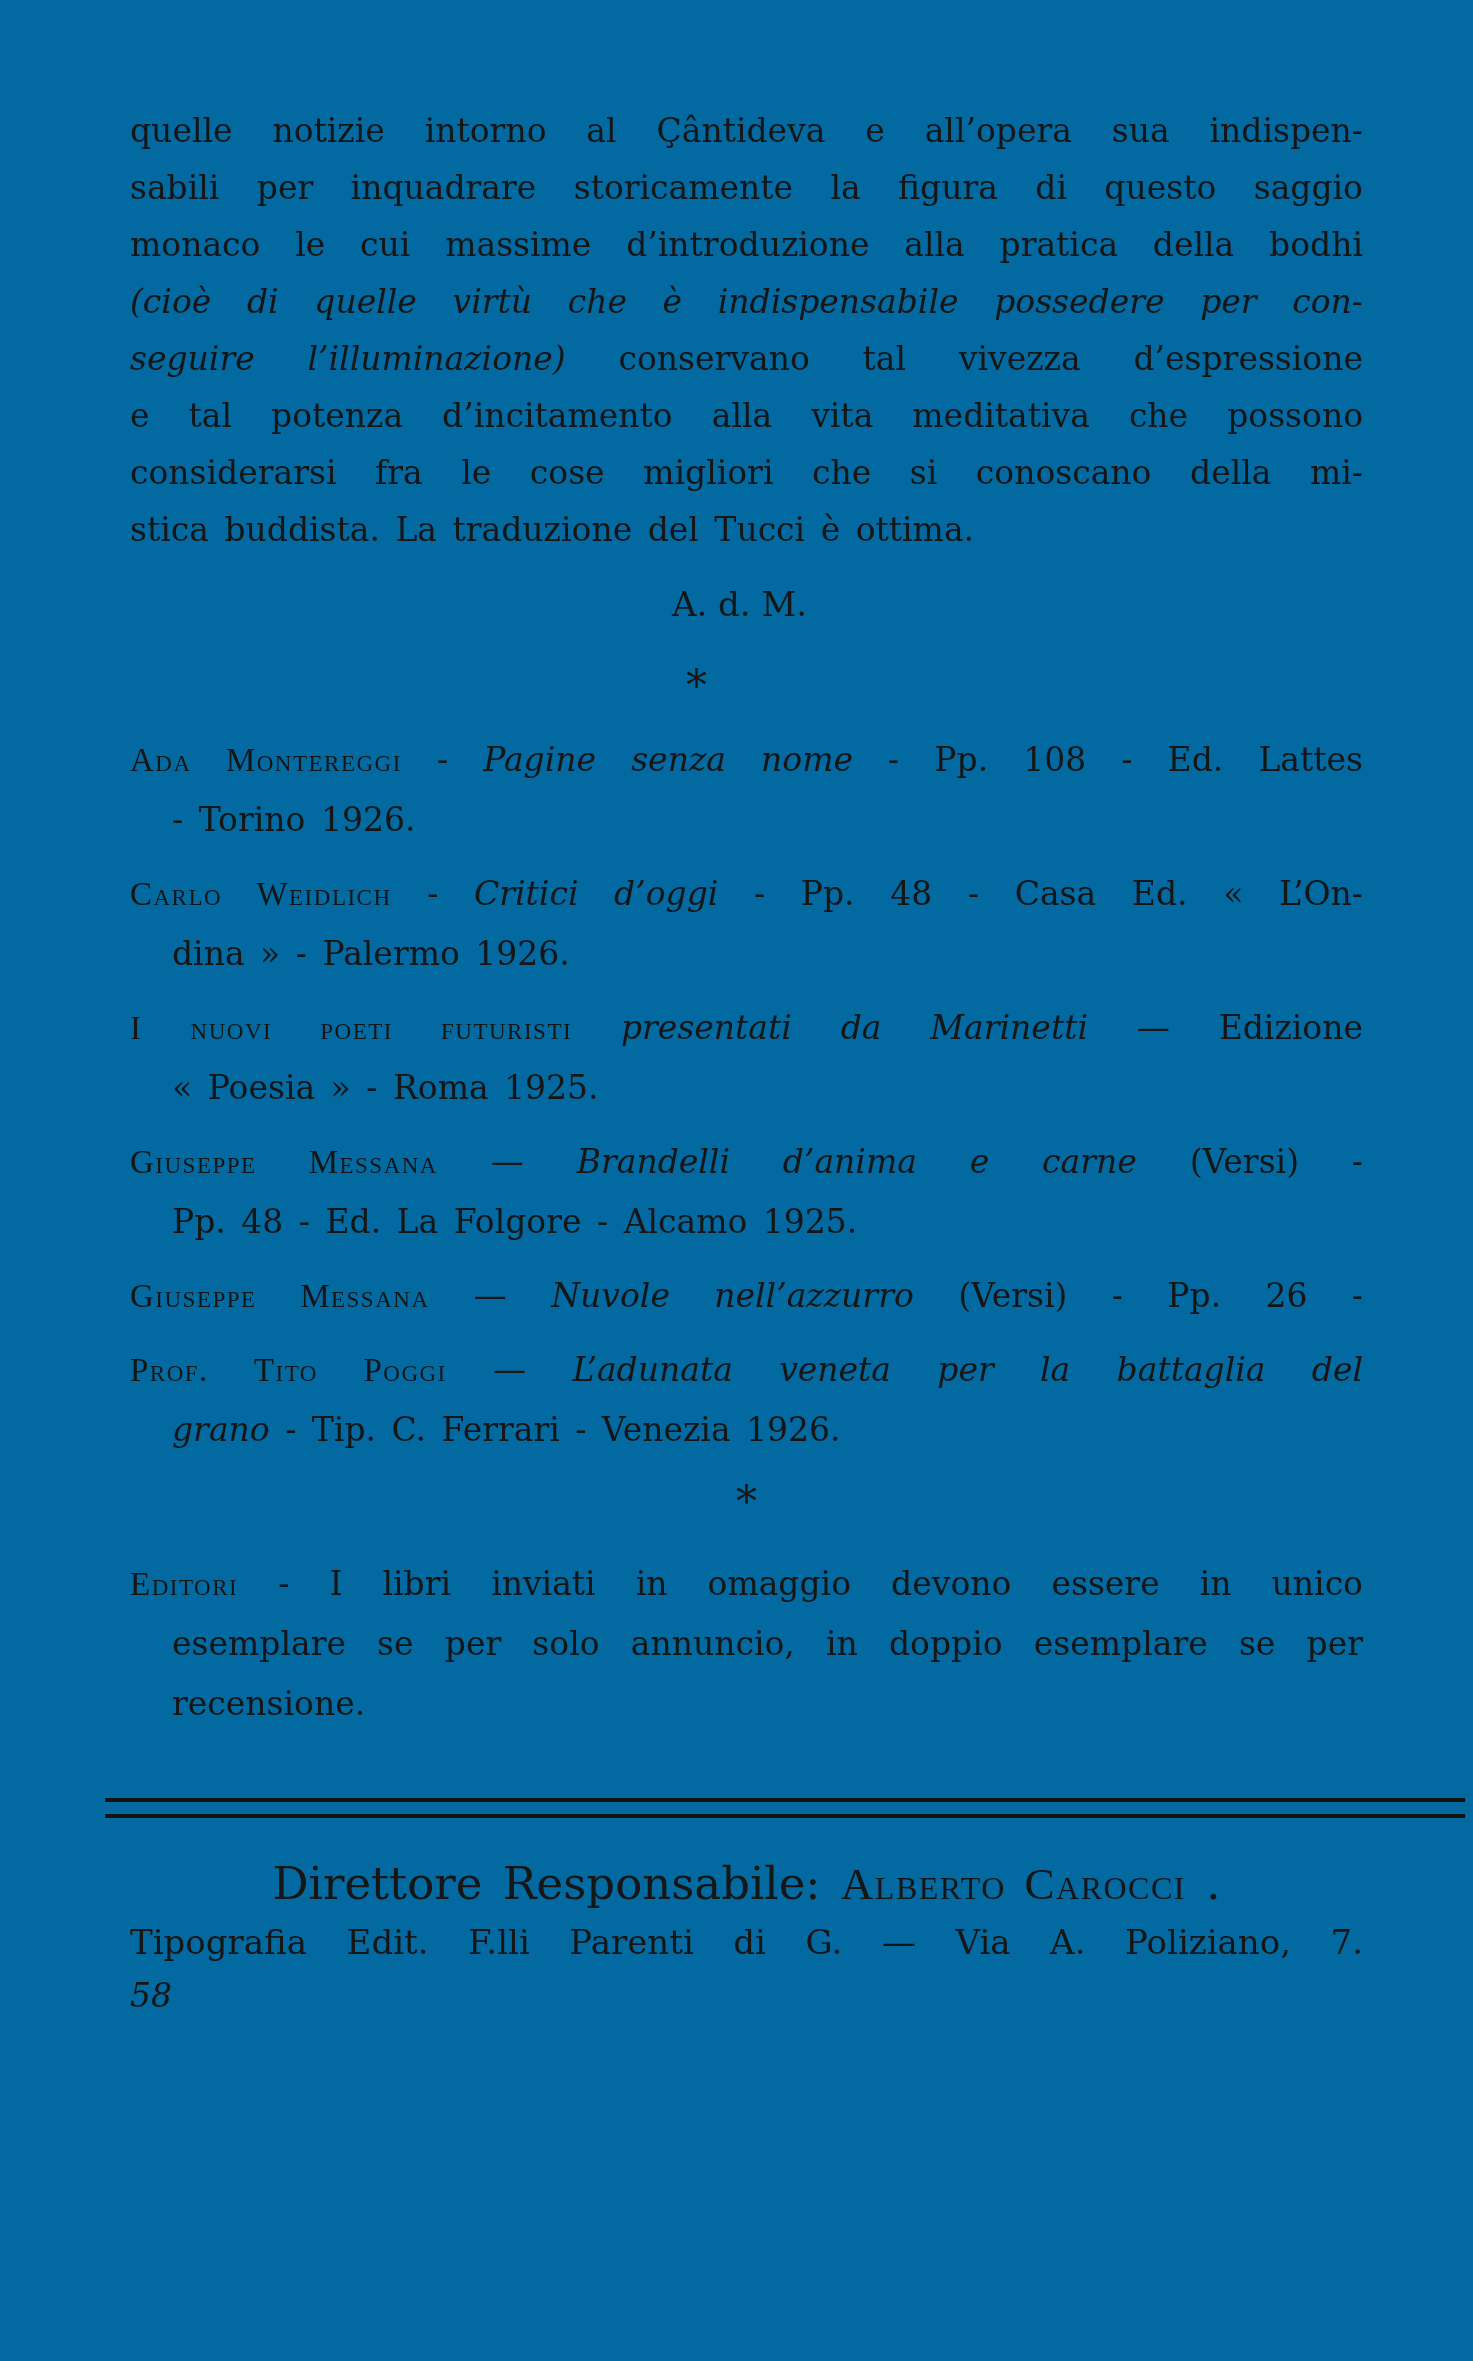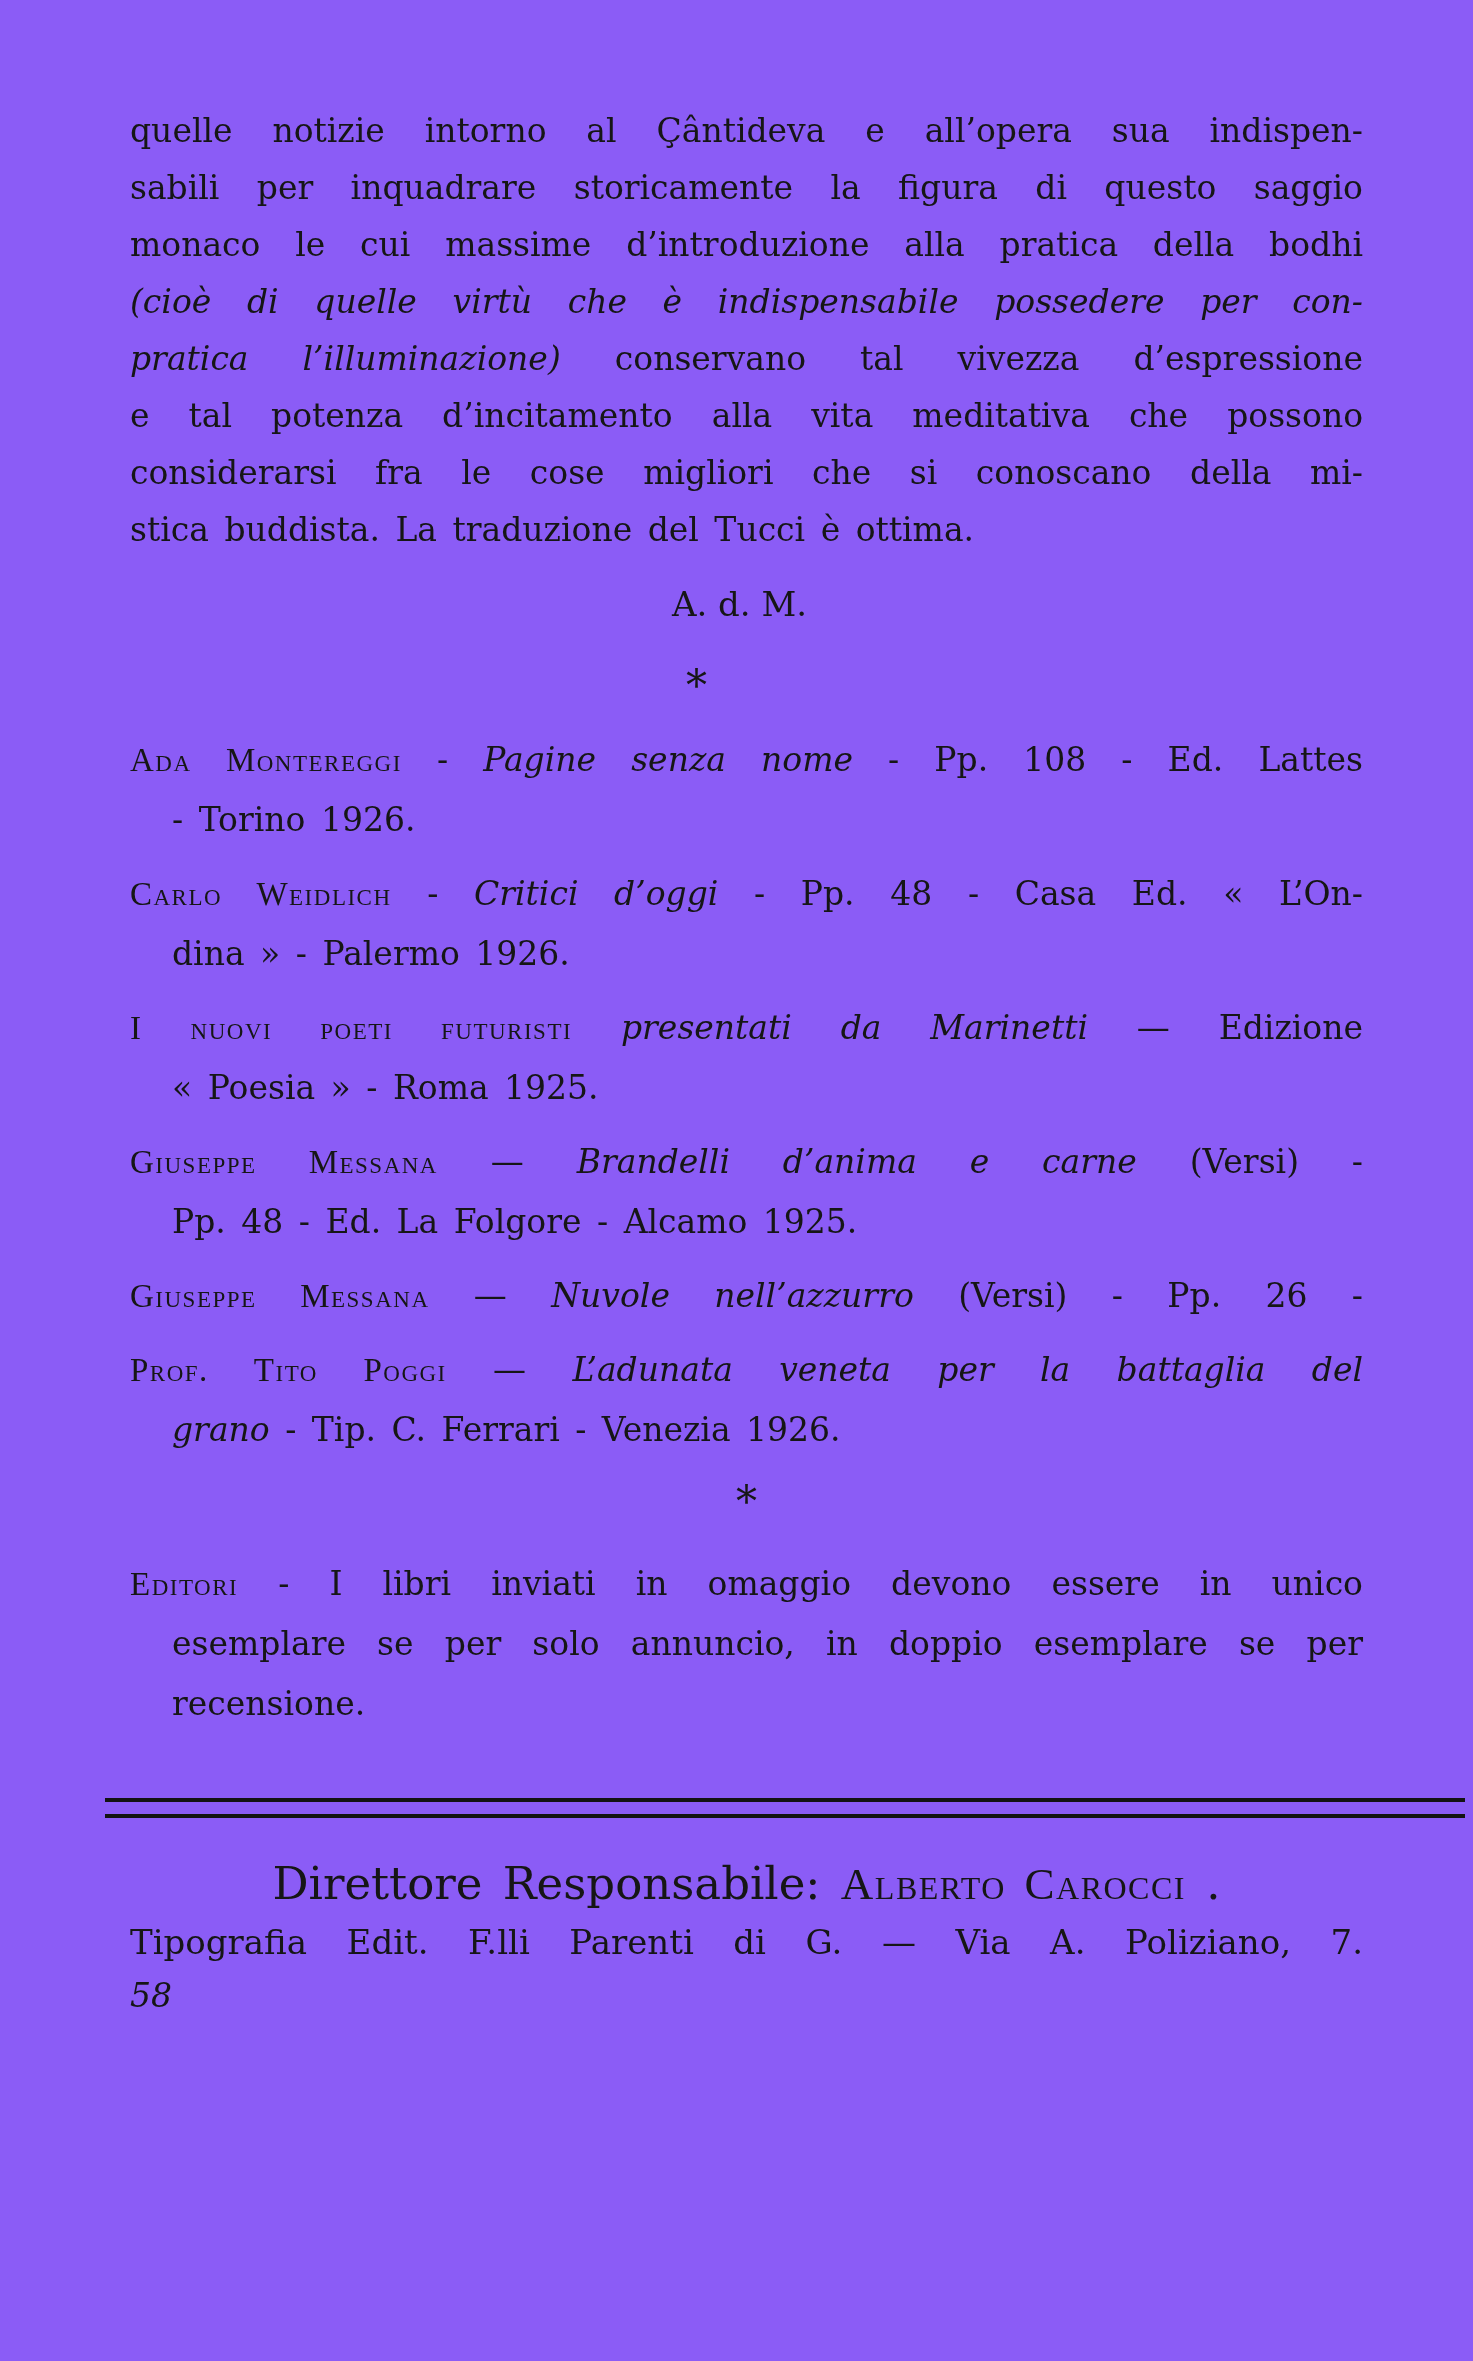--- a/index.html
+++ b/index.html
@@ -1,17 +1,17 @@
 <!DOCTYPE html>
 <html><head>
 <meta charset="utf-8">
 <style>
   html,body{margin:0;padding:0;background:#e8e8e8;}
   .page{
-    width:1473px;height:2361px;background:#8b5cf6;color:#161616;
+    width:1473px;height:2361px;background:#0369a1;color:#161616;
     font-family:"DejaVu Serif","Liberation Serif",serif;
     box-sizing:border-box;padding:102px 110px 0 130px;
     position:relative;overflow:hidden;
   }
   .tline{font-size:33px;line-height:57px;word-spacing:5px;}
   .just{text-align:justify;text-align-last:justify;}
   .ind{padding-left:42px;}
   .r{font-style:normal;}
   .i{font-style:italic;}
   .c{font-variant:small-caps;letter-spacing:1.5px;font-family:Liberation Serif, serif;}
@@ -34,21 +34,21 @@
 </head>
 <body>
 
 <div class="page">
 
   <div id="paragraph" class="para">
       <div class="tline just"><span class="r">quelle notizie intorno al Çântideva e all’opera sua indispen-</span></div>
       <div class="tline just"><span class="r">sabili per inquadrare storicamente la figura di questo saggio</span></div>
       <div class="tline just"><span class="r">monaco le cui massime d’introduzione alla pratica della bodhi</span></div>
       <div class="tline just"><span class="i">(cioè di quelle virtù che è indispensabile possedere per con-</span></div>
-      <div class="tline just"><span class="i">pratica l’illuminazione)</span><span class="r"> conservano tal vivezza d’espressione</span></div>
+      <div class="tline just"><span class="i">seguire l’illuminazione)</span><span class="r"> conservano tal vivezza d’espressione</span></div>
       <div class="tline just"><span class="r">e tal potenza d’incitamento alla vita meditativa che possono</span></div>
       <div class="tline just"><span class="r">considerarsi fra le cose migliori che si conoscano della mi-</span></div>
       <div class="tline"><span class="r">stica buddista. La traduzione del Tucci è ottima.</span></div>
     </div>
 
   <div class="signature">A. d. M.</div>
 
   <div class="star star-offset">*</div>
 
   <div id="bibliography">

